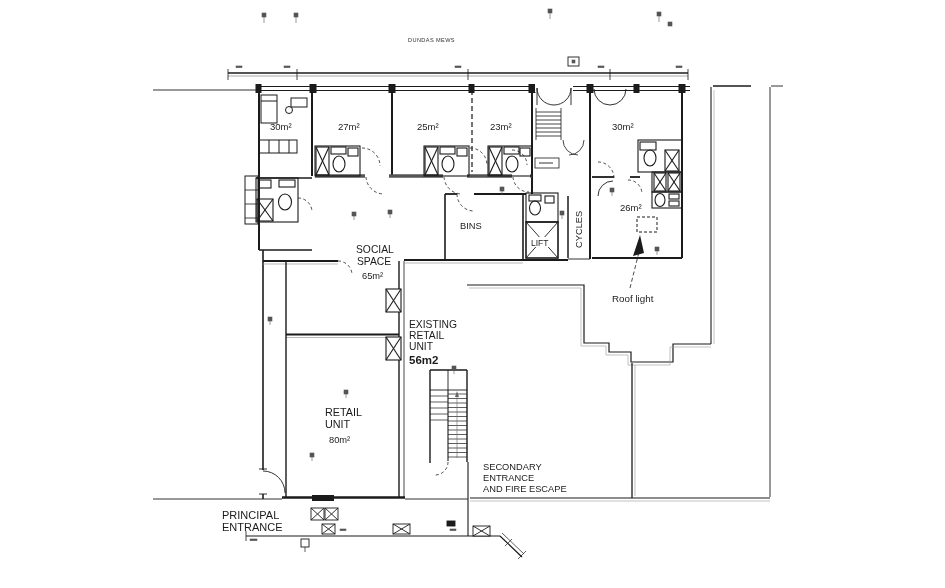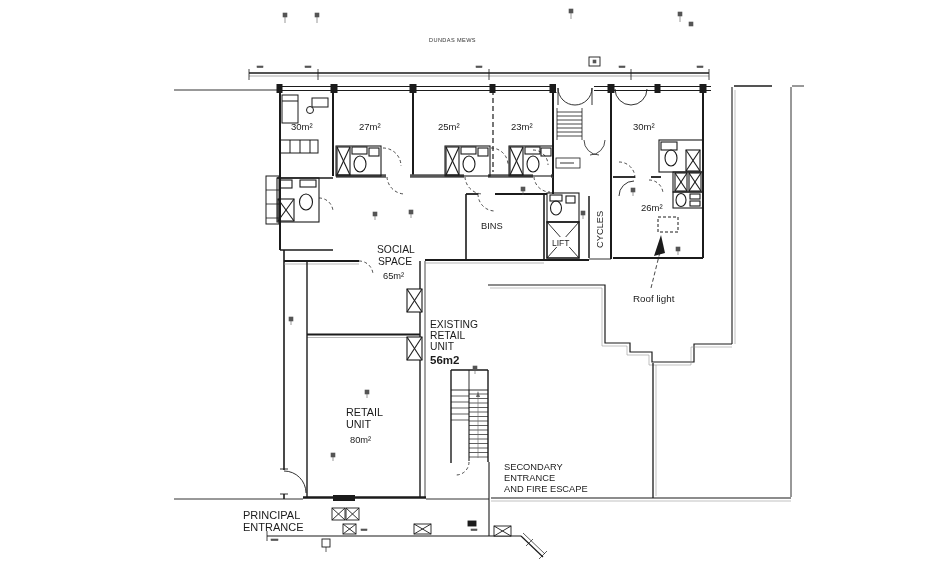--- a/index.html
+++ b/index.html
@@ -1,17 +1,17 @@
 <!DOCTYPE html>
 <html><head>
 <meta charset="utf-8">
 <style>
   html,body{margin:0;padding:0;background:#fff;}
   #stage{position:relative;width:783px;height:588px;background:#ffffff;overflow:hidden;
-         font-family:"Liberation Sans",sans-serif;margin-left:21px;}
+         font-family:"Liberation Sans",sans-serif;}
   svg{position:absolute;left:0;top:0;}
   text{fill:#1b1b1b;font-family:"Liberation Sans",sans-serif;}
   .lbl{font-size:9.5px;}
   .big{font-size:10.8px;}
   .med{font-size:10.3px;}
   .sm{font-size:9.3px;}
   .bold{font-weight:bold;font-size:11.5px;}
   .tiny{font-size:5.6px;fill:#333;letter-spacing:.4px;}
 </style>
 </head>

